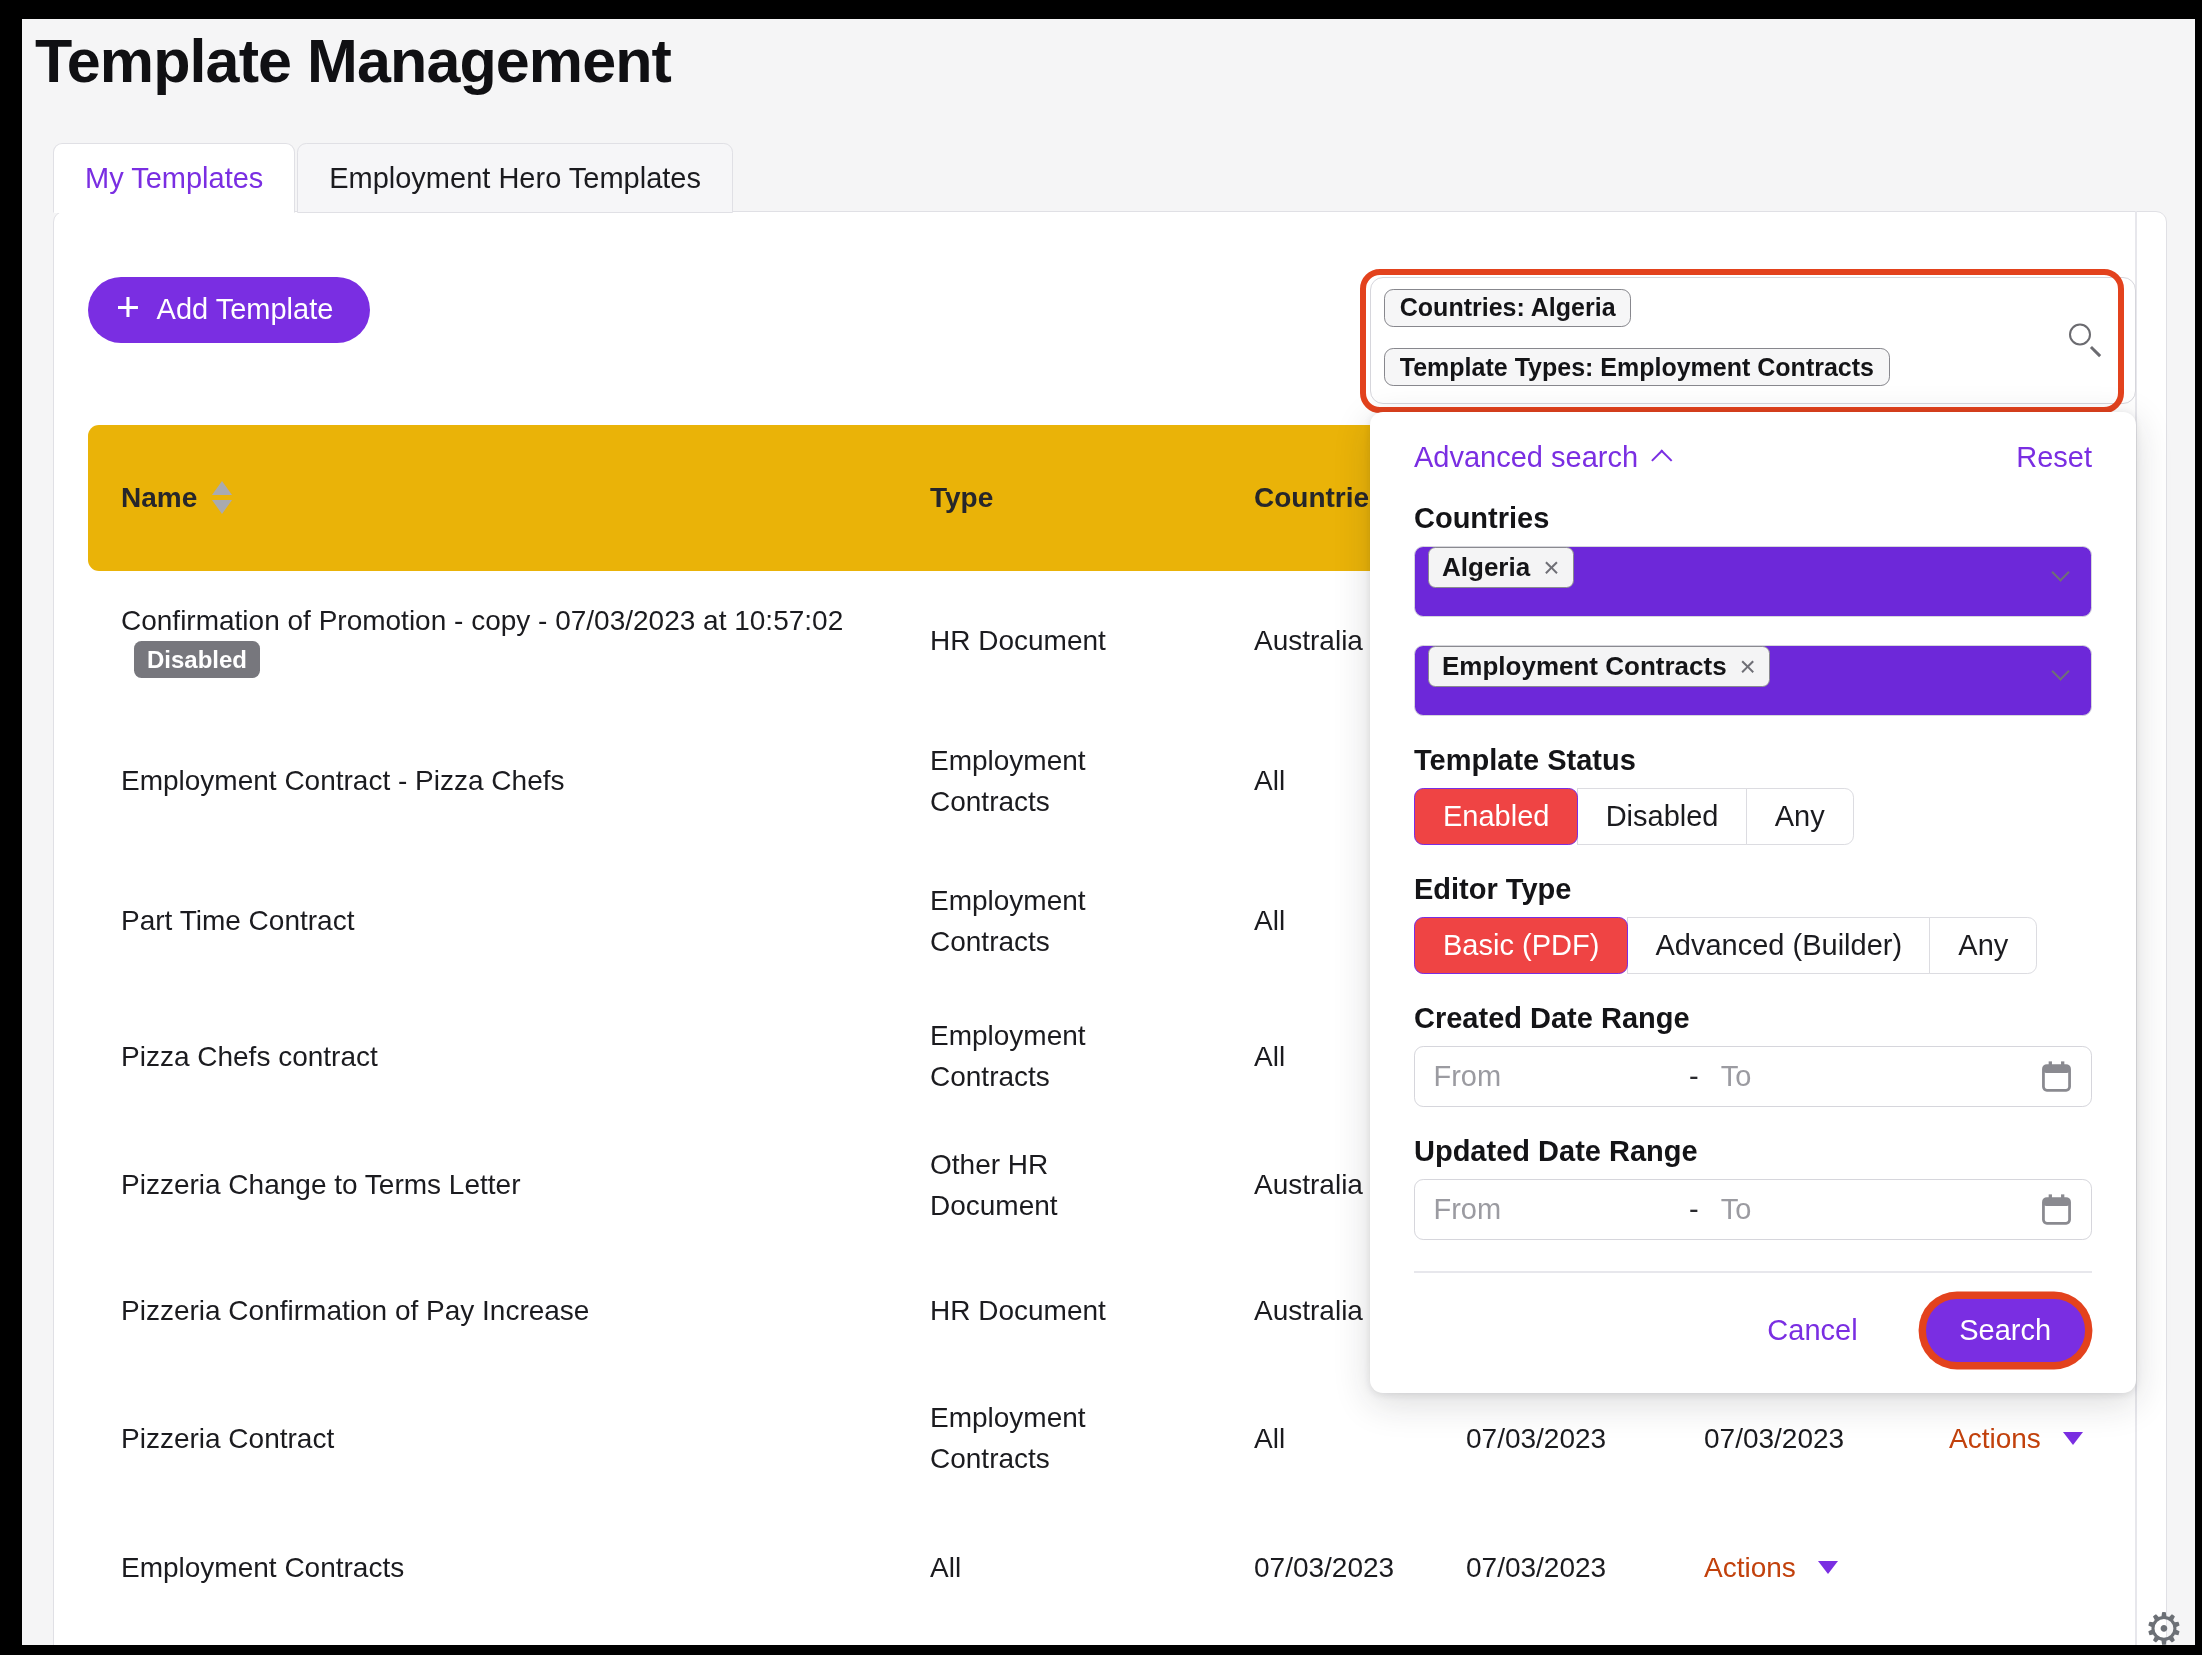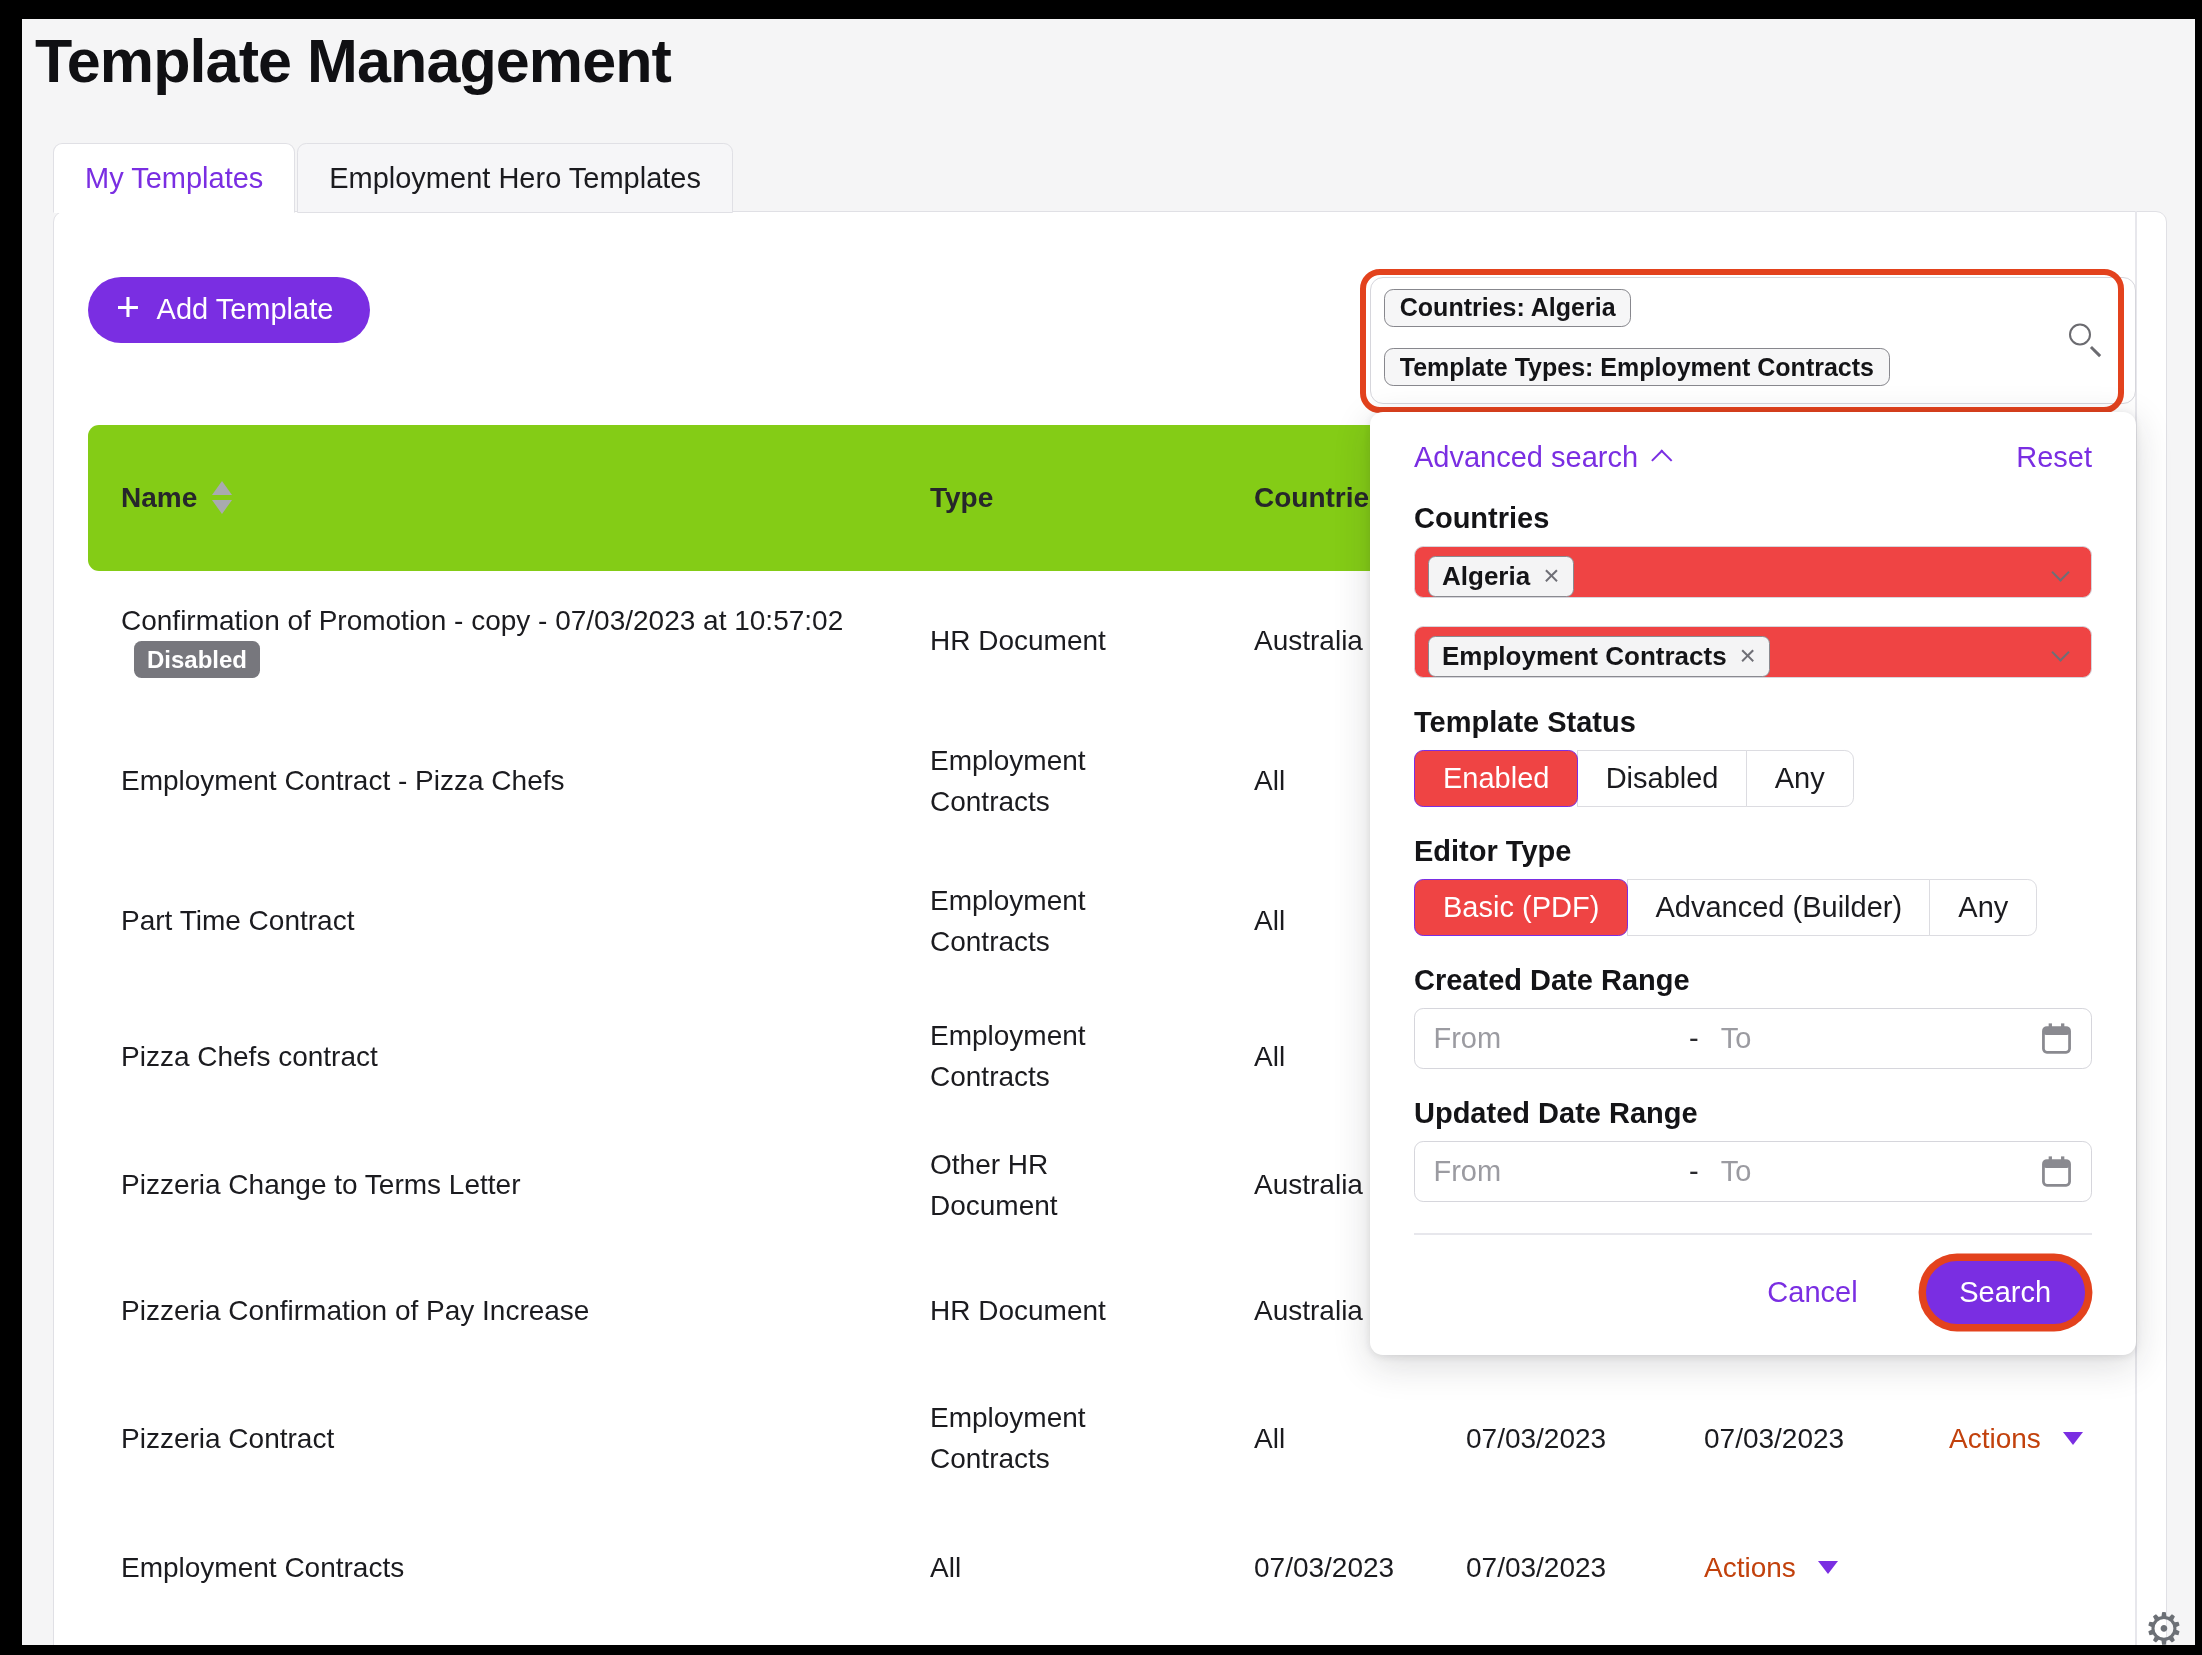--- a/index.html
+++ b/index.html
@@ -32,41 +32,41 @@
   .annotation-ring-search { position:absolute; left:1338px; top:250px; width:764px; height:144px; border:6.5px solid #E3421D; border-radius:20px; z-index:4; pointer-events:none; }
 
   
   .popover { position:absolute; left:1348px; top:393px; width:766px; background:#fff; border-radius:13px; box-shadow:0 9.2px 37px rgba(30,30,40,.16), 0 1.8px 7.4px rgba(30,30,40,.10); padding:29.5px 44px 31px; z-index:5; }
   .pop-head { display:flex; justify-content:space-between; align-items:center; margin-bottom:28px; }
   .adv-link { display:flex; align-items:center; gap:18.5px; color:#7A2EE2; font-size:29px; cursor:pointer; }
   .caret-up { width:14.8px; height:14.8px; border-left:2.8px solid #7A2EE2; border-top:2.8px solid #7A2EE2; transform:rotate(45deg) translateY(3.7px); }
   .reset-link { color:#7A2EE2; font-size:29px; cursor:pointer; }
   .sect { margin-bottom:28px; }
   .sect-label { font-size:29px; font-weight:bold; color:#141417; margin-bottom:11px; }
-  .select-box { position:relative; height:52px; border:1.8px solid #D6D6DC; border-radius:9.2px; display:flex; align-items:flex-end; padding:0 55px 0 13px; cursor:pointer; background:#ef4444; }
+  .select-box { position:relative; height:71px; border:1.8px solid #D6D6DC; border-radius:9.2px; display:flex; align-items:flex-start; padding:0 55px 0 13px; cursor:pointer; background:#6d28d9; }
   .sel-chip { display:inline-flex; align-items:center; gap:13px; font-size:26px; font-weight:bold; color:#141417; background:#F4F4F5; border:1.8px solid #8A8A90; border-radius:7.4px; padding:3.7px 13px; }
   .sel-chip .x { font-weight:400; color:#6F6F76; font-size:28px; cursor:pointer; }
   .chev-down { position:absolute; right:24px; top:18.5px; width:13px; height:13px; border-right:2.3px solid #6F6F76; border-bottom:2.3px solid #6F6F76; transform:rotate(45deg); }
   .seg-group { display:inline-flex; }
   .seg { height:57px; line-height:54px; padding:0 28px; font-size:29px; color:#1B1B1F; background:#fff; border:1.8px solid #DCDCE1; cursor:pointer; }
   .seg:first-child { border-radius:9.2px 0 0 9.2px; }
   .seg:last-child { border-radius:0 9.2px 9.2px 0; }
   .seg + .seg { margin-left:-1.8px; }
   .seg.active { background:#ef4444; border-color:#7A2EE2; color:#fff; border-radius:9.2px; position:relative; z-index:1; }
   .date-box { height:61px; border:1.8px solid #D6D6DC; border-radius:9.2px; display:flex; align-items:center; padding:0 18.5px; }
   .date-from { flex:0 0 40%; color:#9B9BA1; font-size:29px; }
   .date-dash { color:#2A2A2E; font-size:29px; margin-right:22px; }
   .date-to { flex:1; color:#9B9BA1; font-size:29px; }
   .pop-divider { height:1.8px; background:#E7E7EC; margin:31px 0 26px; }
   .pop-footer { display:flex; justify-content:flex-end; align-items:center; gap:68px; }
   .cancel-link { color:#7A2EE2; font-size:29px; cursor:pointer; }
   .search-btn { width:159px; height:63px; border:none; border-radius:31px; background:#7A2EE2; color:#fff; font-size:29px; cursor:pointer; box-shadow:0 0 0 7.4px #E3421D; margin-right:7.4px; font-family:Liberation Sans, sans-serif; }
 
   
-  .thead { position:absolute; left:66px; top:406px; width:2046px; height:146px; background:#84cc16; border-radius:11px; display:grid; grid-template-columns:842px 324px 212px 238px 245px 185px; align-items:center; z-index:0; }
+  .thead { position:absolute; left:66px; top:406px; width:2046px; height:146px; background:#eab308; border-radius:11px; display:grid; grid-template-columns:842px 324px 212px 238px 245px 185px; align-items:center; z-index:0; }
   .th { font-size:28px; font-weight:bold; color:#26262B; display:flex; align-items:center; gap:14.8px; }
   .th.c0 { padding-left:33px; }
   .sort-icon { display:inline-flex; flex-direction:column; gap:4.6px; }
   .sort-icon .up { width:0; height:0; border-left:10px solid transparent; border-right:10px solid transparent; border-bottom:14px solid #A9AAB0; }
   .sort-icon .dn { width:0; height:0; border-left:10px solid transparent; border-right:10px solid transparent; border-top:14px solid #A9AAB0; }
   .tbody { position:absolute; left:66px; top:552px; width:2046px; z-index:0; }
   .trow { display:grid; grid-template-columns:842px 324px 212px 238px 245px 185px; align-items:center; }
   .tcell { font-size:28px; color:#1B1B1F; line-height:41px; }
   .tcell.c0 { padding-left:33px; }
   .tcell.c0 .celltext { display:inline; max-width:701px; }

